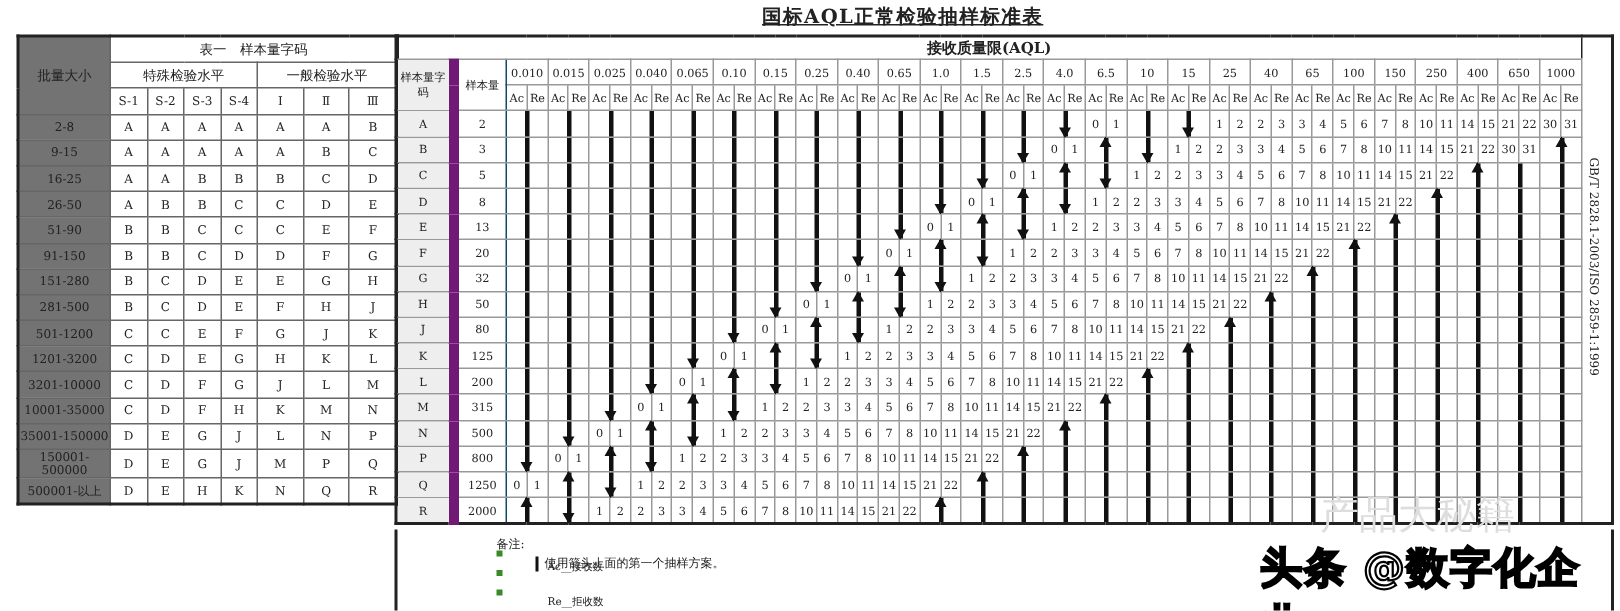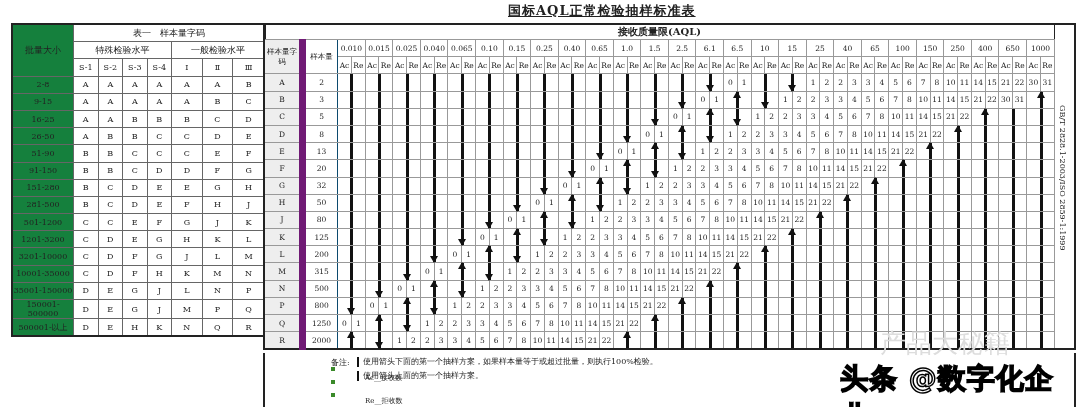--- a/index.html
+++ b/index.html
@@ -2,21 +2,21 @@
 <html><head>
 <meta charset="utf-8">
 <style>
   html,body{margin:0;padding:0;background:#fff;}
   body{width:1080px;height:407px;position:relative;overflow:hidden;font-family:"DejaVu Serif","Liberation Serif",serif;color:#222;}
   .title{position:absolute;left:508px;top:2px;font-size:13px;font-weight:bold;letter-spacing:1px;text-decoration:underline;}
   
   table{border-collapse:collapse;}
   #left{position:absolute;left:11px;top:23px;width:255px;border:2px solid #222;}
   #left td{border:1px solid #666;font-size:8px;text-align:center;height:16.2px;padding:0;}
-  #left td.lot{background:#15803d;width:60px;}
+  #left td.lot{background:#737373;width:60px;}
   #left .hd{font-size:9px;}
   
   #right{position:absolute;left:263px;top:23px;width:792px;border:2px solid #222;border-right:1px solid #222;}
   #right td{border:1px solid #999;font-size:7.5px;text-align:center;padding:0;height:16.2px;position:relative;}
   #right td.code{background:#eee;width:36px;border-right:7px solid #701a75;border-left:1px solid #222;}
   #right td.size{width:32px;border-right:1px solid #0c4a6e;}
   #right td.aql{font-size:7.5px;}
   #right td.ac,#right td.re{width:13px;}
   #right td.grp{border-left:1px solid #222;}
   .line{position:absolute;left:50%;top:0;bottom:0;width:3px;margin-left:-1px;background:#111;}
@@ -223,21 +223,21 @@
         <td colspan="2" class="aql grp">0.040</td>
         <td colspan="2" class="aql grp">0.065</td>
         <td colspan="2" class="aql grp">0.10</td>
         <td colspan="2" class="aql grp">0.15</td>
         <td colspan="2" class="aql grp">0.25</td>
         <td colspan="2" class="aql grp">0.40</td>
         <td colspan="2" class="aql grp">0.65</td>
         <td colspan="2" class="aql grp">1.0</td>
         <td colspan="2" class="aql grp">1.5</td>
         <td colspan="2" class="aql grp">2.5</td>
-        <td colspan="2" class="aql grp">6.1</td>
+        <td colspan="2" class="aql grp">4.0</td>
         <td colspan="2" class="aql grp">6.5</td>
         <td colspan="2" class="aql grp">10</td>
         <td colspan="2" class="aql grp">15</td>
         <td colspan="2" class="aql grp">25</td>
         <td colspan="2" class="aql grp">40</td>
         <td colspan="2" class="aql grp">65</td>
         <td colspan="2" class="aql grp">100</td>
         <td colspan="2" class="aql grp">150</td>
         <td colspan="2" class="aql grp">250</td>
         <td colspan="2" class="aql grp">400</td>
@@ -1530,20 +1530,19 @@
 
 <div id="vlabel">
     <span>GB/T 2828.1-2003/ISO 2859-1:1999</span>
   </div>
 
 <div id="notes">
   <span class="lab">备注:</span>
   <div class="flag" style="top:14px"></div>
   <div class="flag" style="top:27px"></div>
   <div class="flag" style="top:40px"></div>
-  <div class="row" style="top:3px"><span class="mini-arrow"></span><span>使用箭头下面的第一个抽样方案，如果样本量等于或超过批量，则执行100%检验。</span></div>
   <div class="row" style="top:17px"><span class="mini-arrow"></span><span>使用箭头上面的第一个抽样方案。</span></div>
   <div class="row" style="top:20px;left:100px;font-size:7px">Ac__接收数</div>
   <div class="row" style="top:43px;left:100px;font-size:7px">Re__拒收数</div>
 </div>
 
 <div class="wm1">产品大秘籍</div>
 <div class="wm2">头条 @数字化企业</div>
 
 </body></html>

